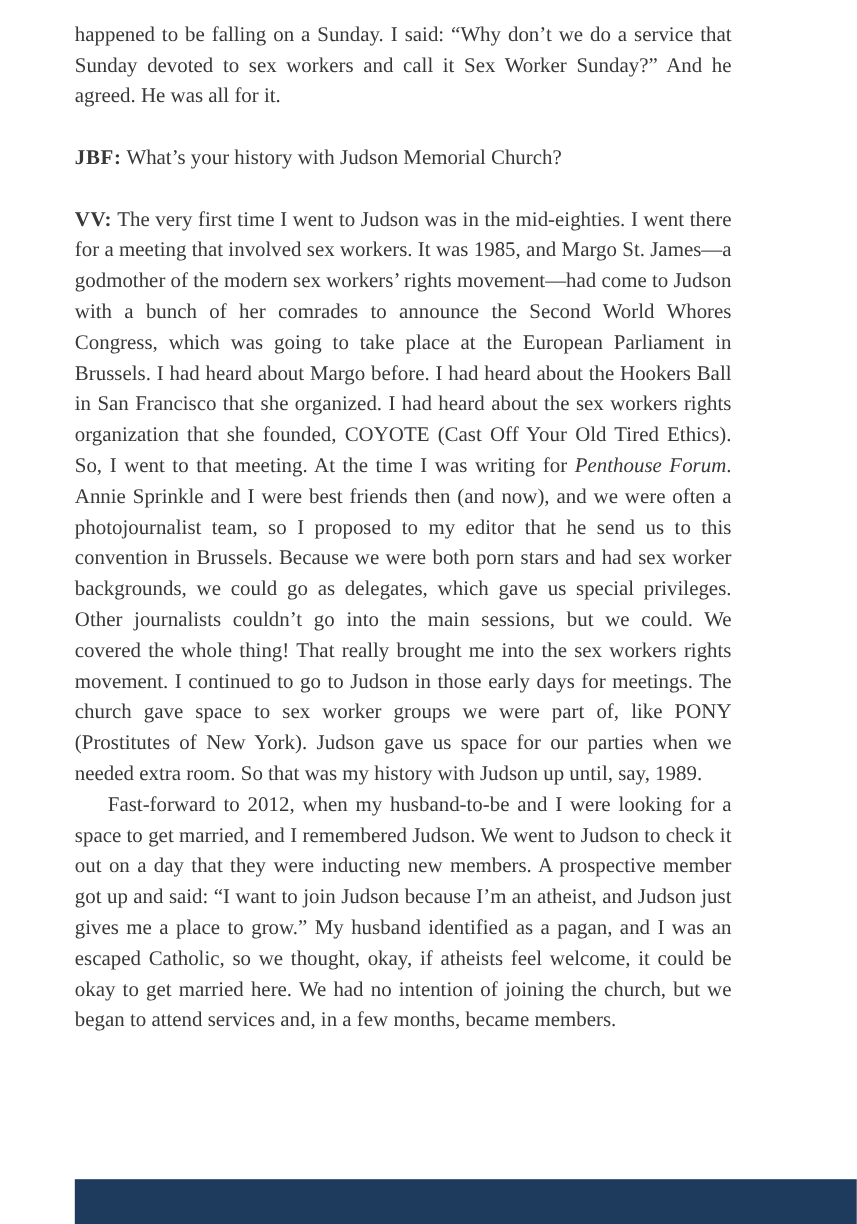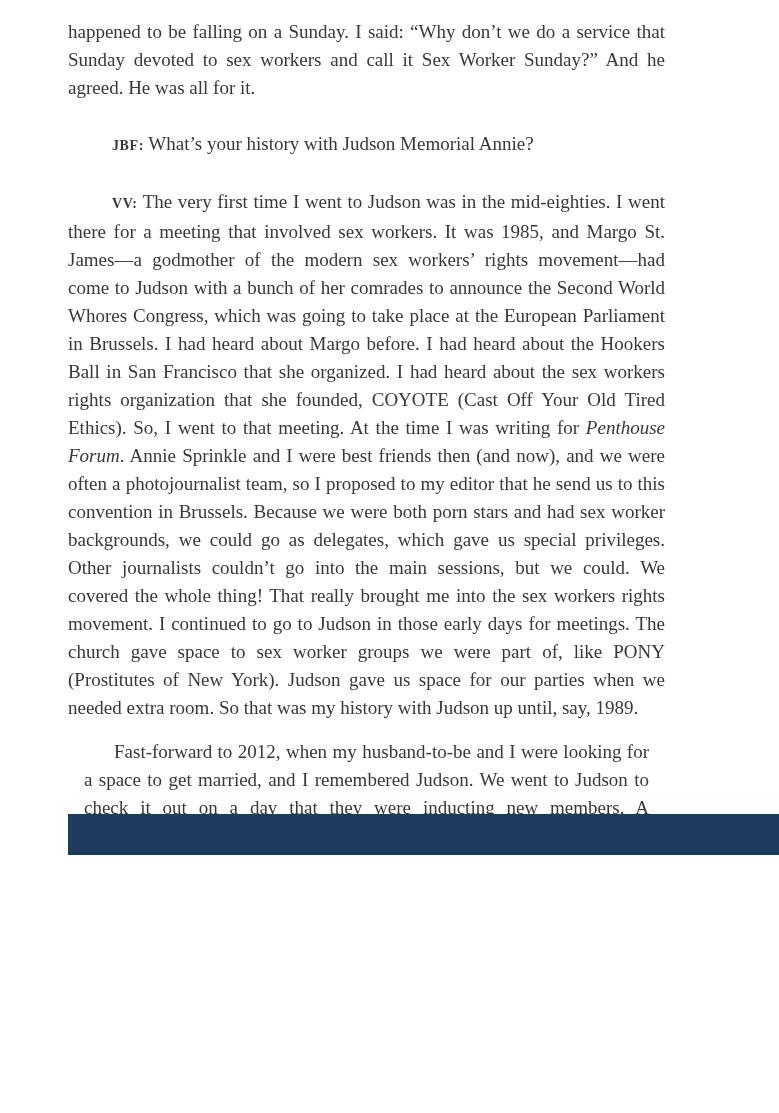--- a/index.html
+++ b/index.html
@@ -3,21 +3,21 @@
 <meta charset="utf-8">
 <style>
   html, body {
     margin: 0;
     padding: 0;
     background: #ffffff;
   }
   .page {
     position: relative;
     width: 779px;
-    height: 855px;
+    height: 1113px;
     background: #ffffff;
     overflow: hidden;
     font-family: "Liberation Serif", "DejaVu Serif", serif;
   }
   .text-block {
     position: absolute;
     left: 68px;
     top: 18px;
     width: 597px;
     font-size: 19px;
@@ -25,49 +25,48 @@
     color: #383838;
     text-align: justify;
   }
   .para {
     margin: 0 0 28px 0;
   }
   .para.flow {
     margin: 0;
   }
   .para.indented {
-    margin: 16px;
+    margin: 0;
     text-indent: 30px;
   }
   .speaker {
     font-weight: bold;
-    font-size: 14px;
+    font-size: 19px;
     letter-spacing: 0.6px;
-    margin-left: 44px;
   }
   em {
   }
   .footer-bar {
     position: absolute;
     left: 68px;
     right: 0;
     bottom: 0;
     height: 41px;
     background: #1e3a5c;
   }
 </style>
 </head>
 <body>
 
 <div class="page">
   <div class="text-block">
 
     <p class="para"><span>happened to be falling on a Sunday. I said: “Why don’t we do a service that Sunday devoted to sex workers and call it Sex Worker Sunday?” And he agreed. He was all for it.</span></p>
 
-    <p class="para"><span class="speaker">JBF:</span><span> What’s your history with Judson Memorial Annie?</span></p>
+    <p class="para"><span class="speaker">JBF:</span><span> What’s your history with Judson Memorial Church?</span></p>
 
     <p class="para flow"><span class="speaker">VV:</span><span> The very first time I went to Judson was in the mid-eighties. I went there for a meeting that involved sex workers. It was 1985, and Margo St. James—a godmother of the modern sex workers’ rights movement—had come to Judson with a bunch of her comrades to announce the Second World Whores Congress, which was going to take place at the European Parliament in Brussels. I had heard about Margo before. I had heard about the Hookers Ball in San Francisco that she organized. I had heard about the sex workers rights organization that she founded, COYOTE (Cast Off Your Old Tired Ethics). So, I went to that meeting. At the time I was writing for </span><em>Penthouse Forum</em><span>. Annie Sprinkle and I were best friends then (and now), and we were often a photojournalist team, so I proposed to my editor that he send us to this convention in Brussels. Because we were both porn stars and had sex worker backgrounds, we could go as delegates, which gave us special privileges. Other journalists couldn’t go into the main sessions, but we could. We covered the whole thing! That really brought me into the sex workers rights movement. I continued to go to Judson in those early days for meetings. The church gave space to sex worker groups we were part of, like PONY (Prostitutes of New York). Judson gave us space for our parties when we needed extra room. So that was my history with Judson up until, say, 1989.</span></p>
 
     <p class="para indented"><span>Fast-forward to 2012, when my husband-to-be and I were looking for a space to get married, and I remembered Judson. We went to Judson to check it out on a day that they were inducting new members. A prospective member got up and said: “I want to join Judson because I’m an atheist, and Judson just gives me a place to grow.” My husband identified as a pagan, and I was an escaped Catholic, so we thought, okay, if atheists feel welcome, it could be okay to get married here. We had no intention of joining the church, but we began to attend services and, in a few months, became members.</span></p>
 
   </div>
 
   <div class="footer-bar" style="background-color: rgb(30, 58, 92);"></div>
 </div>
 

